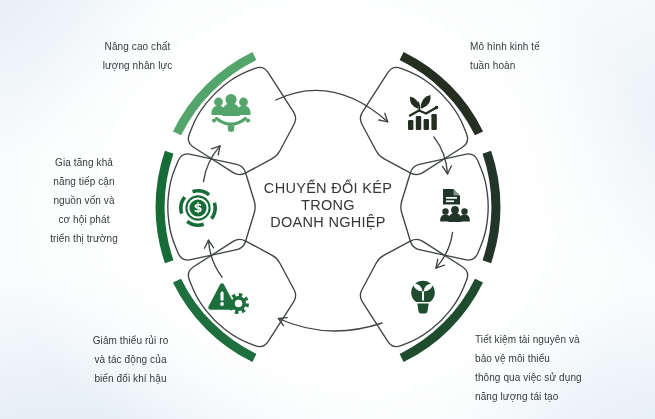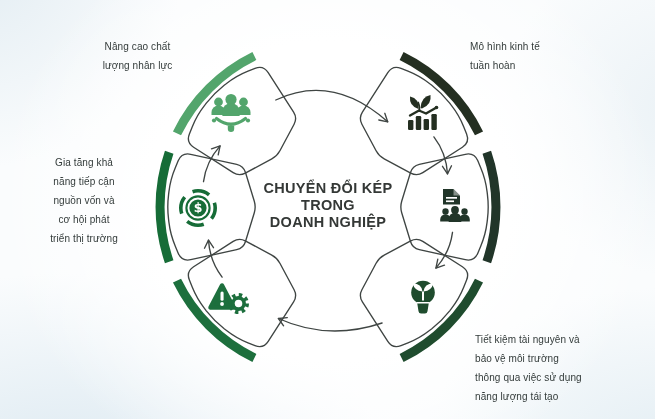--- a/index.html
+++ b/index.html
@@ -20,21 +20,21 @@
     white-space:pre-line;letter-spacing:.1px;
   }
   .lbl-workforce{left:55px;top:37px;width:165px;text-align:center}
   .lbl-circular{left:470px;top:37px;width:180px;text-align:left}
   .lbl-capital{left:8px;top:153px;width:152px;text-align:center}
   .lbl-productivity{left:524px;top:155px;width:130px;text-align:left}
   .lbl-risk{left:48px;top:331px;width:165px;text-align:center}
   .lbl-resources{left:475px;top:330px;width:180px;text-align:left}
   .title{
     position:absolute;left:243px;top:180px;width:170px;text-align:center;
-    font-weight:bold;font-size:14.5px;line-height:17px;color:#343836;
+    font-weight:normal;font-size:14.5px;line-height:17px;color:#343836;
     white-space:pre-line;letter-spacing:.3px;
   }
 </style>
 </head>
 <body>
 
 <div class="stage">
 
   <svg class="diagram" width="655" height="419" viewBox="0 0 655 419">
     <g id="layer-arcs">
@@ -145,21 +145,24 @@
 
   <div class="label lbl-workforce">Nâng cao chất
 lượng nhân lực</div>
   <div class="label lbl-capital">Gia tăng khả
 năng tiếp cận
 nguồn vốn và
 cơ hội phát
 triển thị trường</div>
   <div class="label lbl-circular">Mô hình kinh tế
 tuần hoàn</div>
+  <div class="label lbl-risk">Giảm thiểu rủi ro
+và tác động của
+biến đổi khí hậu</div>
   <div class="label lbl-resources">Tiết kiệm tài nguyên và
-bảo vệ môi trường
+bảo vệ môi thiểu
 thông qua việc sử dụng
 năng lượng tái tạo</div>
 
   <div class="title">CHUYỂN ĐỔI KÉP
 TRONG
 DOANH NGHIỆP</div>
 </div>
 
 </body></html>

